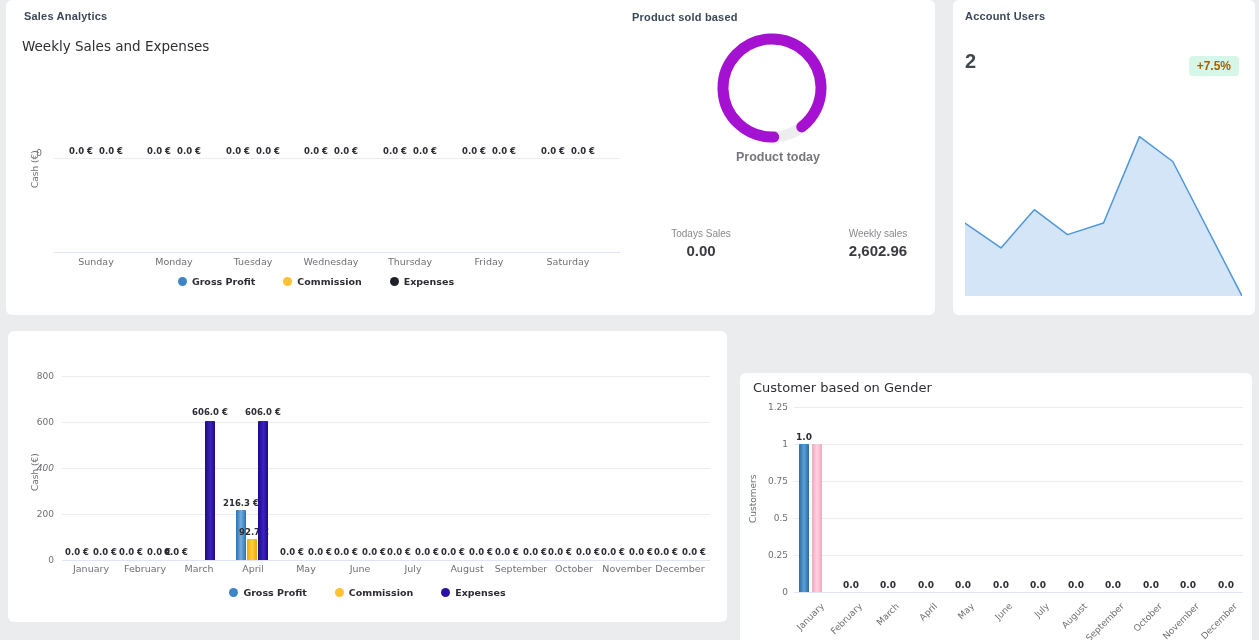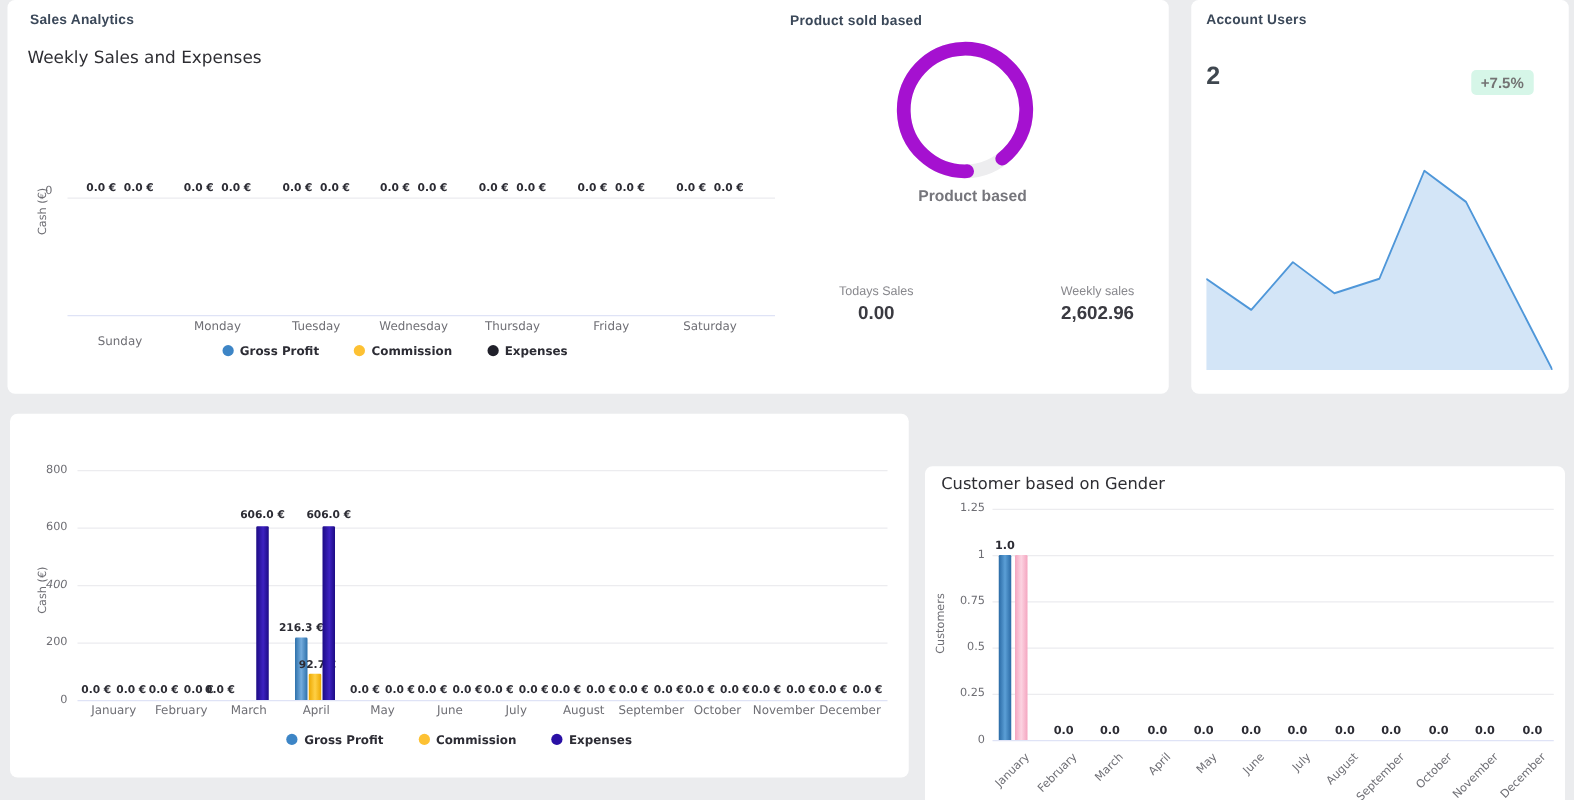--- a/index.html
+++ b/index.html
@@ -40,21 +40,21 @@
 
   
   .donut-wrap { position:absolute; left:706px; top:28px; width:120px; height:120px; }
   .donut-center { position:absolute; left:706px; top:28px; width:120px; height:120px; display:flex; align-items:center; justify-content:center; font-size:26px; font-weight:bold; color:#a511d0; }
   .donut-caption { position:absolute; left:692px; top:150px; width:160px; text-align:center; font-size:12.5px; font-weight:bold; color:#76767c; }
   .stat-label { position:absolute; width:150px; text-align:center; font-size:10px; color:#88888d; }
   .stat-value { position:absolute; width:150px; text-align:center; font-size:15px; font-weight:bold; color:#3a3a41; }
 
   
   .big-value { position:absolute; left:12px; top:50px; font-size:20px; font-weight:bold; color:#3f474f; }
-  .badge { position:absolute; right:28px; top:56px; background:#d6f6e8; color:#737373; font-size:12px; font-weight:bold; padding:3px 8px; border-radius:4px; }
+  .badge { position:absolute; right:16px; top:56px; background:#d6f6e8; color:#a16207; font-size:12px; font-weight:bold; padding:3px 8px; border-radius:4px; }
 
   .rotlab { position:absolute; width:80px; text-align:right; font-family:"DejaVu Sans",sans-serif; font-size:9px; color:#6f6f75; transform:rotate(-45deg); transform-origin:100% 0; white-space:nowrap; }
 </style>
 </head>
 <body>
 
 <div class="card" id="card-sales">
   <div class="panel-header" style="left:18px; top:10px;">Sales Analytics</div>
 
   <div class="chart-title" style="left:16px; top:38px;">Weekly Sales and Expenses</div>
@@ -85,42 +85,42 @@
     </div>
   <div class="pair" style="left:443px; top:146px;">
       <span>0.0 €</span>
       <span>0.0 €</span>
     </div>
   <div class="pair" style="left:522px; top:146px;">
       <span>0.0 €</span>
       <span>0.0 €</span>
     </div>
 
-  <div class="xlab" style="left:50px;  top:268px;">Sunday</div>
+  <div class="xlab" style="left:50px;  top:256px;">Sunday</div>
   <div class="xlab" style="left:128px; top:256px;">Monday</div>
   <div class="xlab" style="left:207px; top:256px;">Tuesday</div>
   <div class="xlab" style="left:285px; top:256px;">Wednesday</div>
   <div class="xlab" style="left:364px; top:256px;">Thursday</div>
   <div class="xlab" style="left:443px; top:256px;">Friday</div>
   <div class="xlab" style="left:522px; top:256px;">Saturday</div>
 
   <div class="legend" style="left:0; top:276px; width:620px;">
     <span class="item"><span class="dot dot-blue"></span><span>Gross Profit</span></span>
     <span class="item"><span class="dot dot-yellow"></span><span>Commission</span></span>
     <span class="item"><span class="dot dot-black"></span><span>Expenses</span></span>
   </div>
 
   <div class="panel-header" style="left:626px; top:11px;">Product sold based</div>
   <div class="donut-wrap">
     <svg width="120" height="120" viewBox="0 0 120 120">
       <circle cx="60" cy="60" r="49" fill="none" stroke="#ededef" stroke-width="11"></circle>
       <circle cx="60" cy="60" r="49" fill="none" stroke="#a511d0" stroke-width="11" stroke-linecap="round" transform="rotate(88 60 60)" stroke-dasharray="277.1 30.8"></circle>
     </svg>
   </div>
-  <div class="donut-caption">Product based</div>
+  <div class="donut-caption">Product today</div>
 
   <div class="stat-label" style="left:620px; top:228px;">Todays Sales</div>
   <div class="stat-value" style="left:620px; top:242px;">0.00</div>
   <div class="stat-label" style="left:797px; top:228px;">Weekly sales</div>
   <div class="stat-value" style="left:797px; top:242px;">2,602.96</div>
 </div>
 
 <div class="card" id="card-users">
   <div class="panel-header" style="left:12px; top:10px;">Account Users</div>
   <div class="big-value">2</div>

